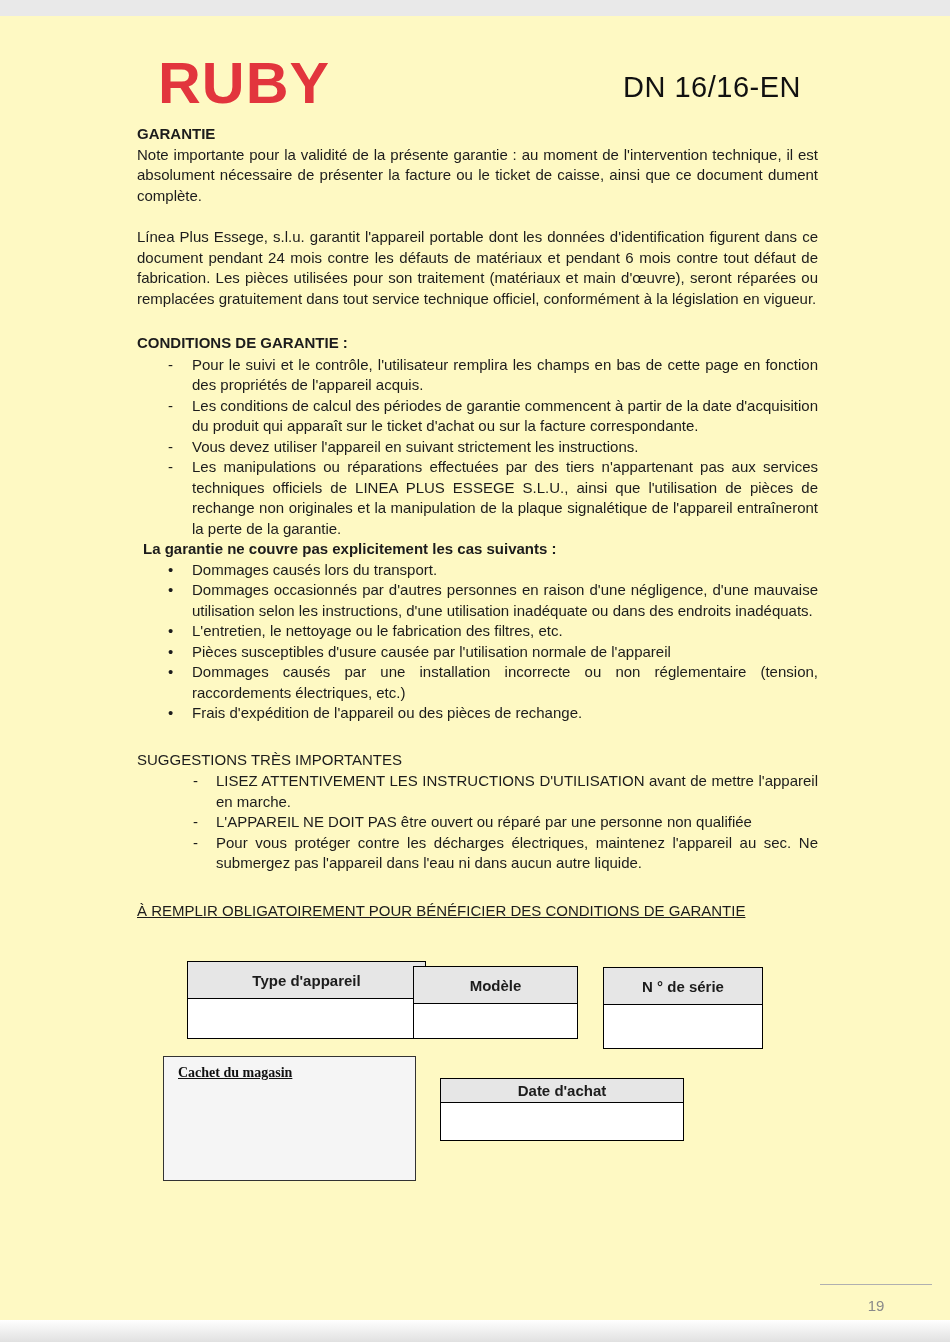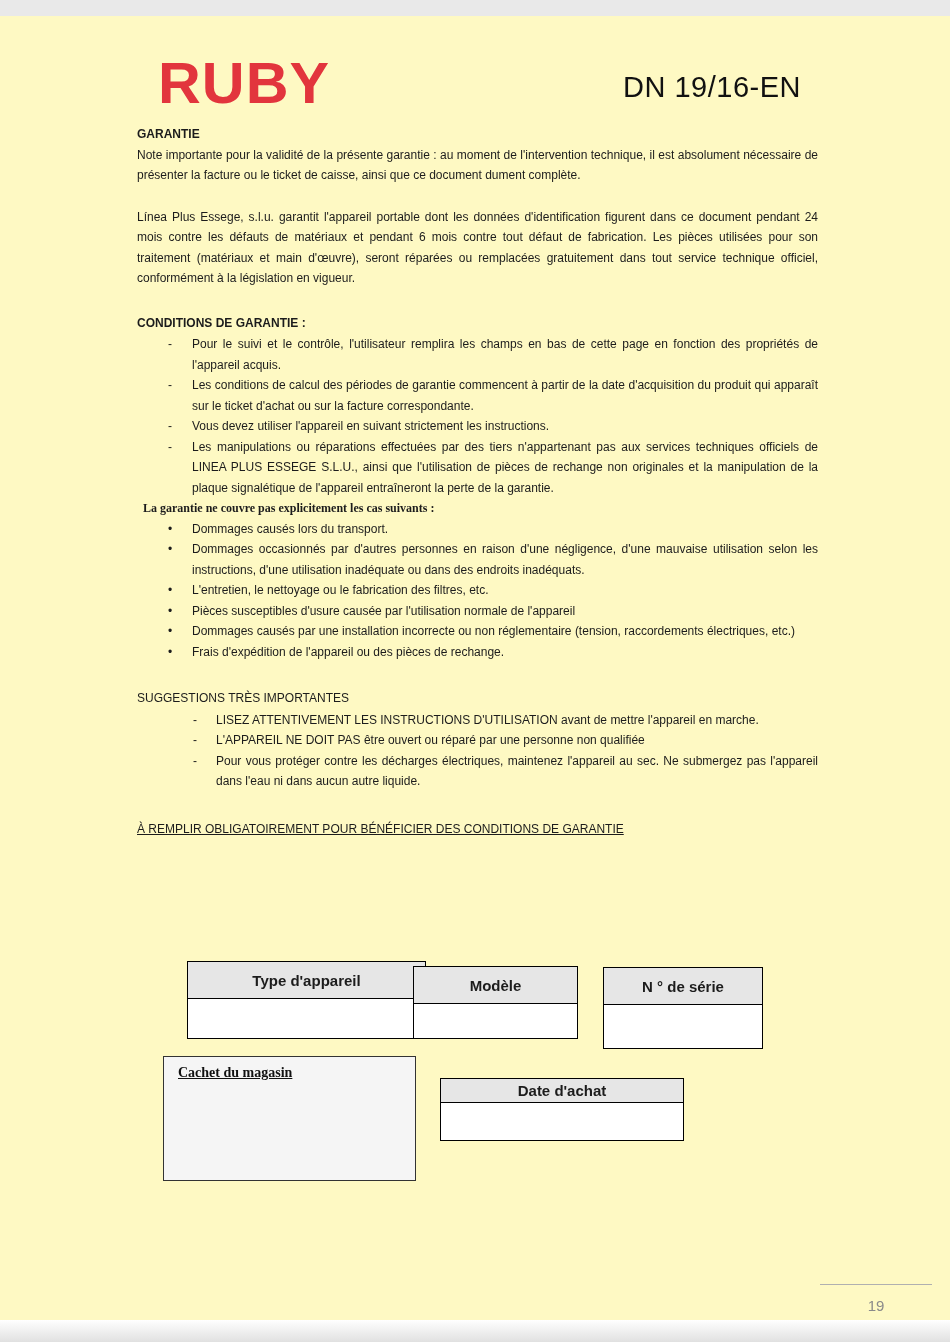--- a/index.html
+++ b/index.html
@@ -16,28 +16,28 @@
     color:#e2353d; transform:scaleX(1.04); transform-origin:left;
     font-family:"Liberation Sans", sans-serif;
   }
   .doc-code {
     position:absolute; left:623px; top:55px;
     font-size:29px; color:#111; letter-spacing:0.5px;
   }
   
   .content {
     position:absolute; left:137px; top:108px; width:681px;
-    font-size:12px; line-height:20.5px;
+    font-size:15px; line-height:20.5px;
   }
   .sec-title { font-weight:bold; }
   .para { text-align:justify; }
   .p1 { margin:0 0 21px 0; }
   .p2 { margin:0 0 24px 0; }
   .cond-title { font-weight:bold; margin:0 0 1px 0; }
-  .excl-title { font-weight:bold; margin:0 0 0 6px;font-family:Liberation Serif, serif; }
+  .excl-title { font-weight:bold; margin:0 0 0 6px; }
   .list { }
   .list-item { position:relative; padding-left:55px; text-align:justify; }
   .list-item .marker { position:absolute; left:31px; top:0; }
   .list-item.indent2 { padding-left:79px; }
   .list-item.indent2 .marker { left:56px; }
   .marker.dash::before { content:"-"; }
   .marker.bullet::before { content:"\2022"; }
   .sugg-block { margin-top:26px; }
   .sugg-title { margin:0 0 1px 0; }
   .fill-title { margin-top:27px; text-decoration:underline; }
@@ -74,21 +74,21 @@
     position:absolute; left:0; right:0; bottom:0; height:38px;
     background:linear-gradient(to bottom, #ffffff 0%, #e2e2e2 55%, #cccccc 100%);
   }
 </style>
 </head>
 <body>
 
 <div class="page">
 
   <div class="logo">RUBY</div>
-  <div class="doc-code">DN 19/16-EN</div>
+  <div class="doc-code">DN 16/16-EN</div>
 
   <div class="content">
 
     <div class="sec-title">GARANTIE</div>
     <p class="para p1">Note importante pour la validité de la présente garantie : au moment de l'intervention technique, il est absolument nécessaire de présenter la facture ou le ticket de caisse, ainsi que ce document dument complète.</p>
     <p class="para p2">Línea Plus Essege, s.l.u. garantit l'appareil portable dont les données d'identification figurent dans ce document pendant 24 mois contre les défauts de matériaux et pendant 6 mois contre tout défaut de fabrication. Les pièces utilisées pour son traitement (matériaux et main d'œuvre), seront réparées ou remplacées gratuitement dans tout service technique officiel, conformément à la législation en vigueur.</p>
 
     <div class="cond-title">CONDITIONS DE GARANTIE :</div>
     <div class="list">
       <div class="list-item">

